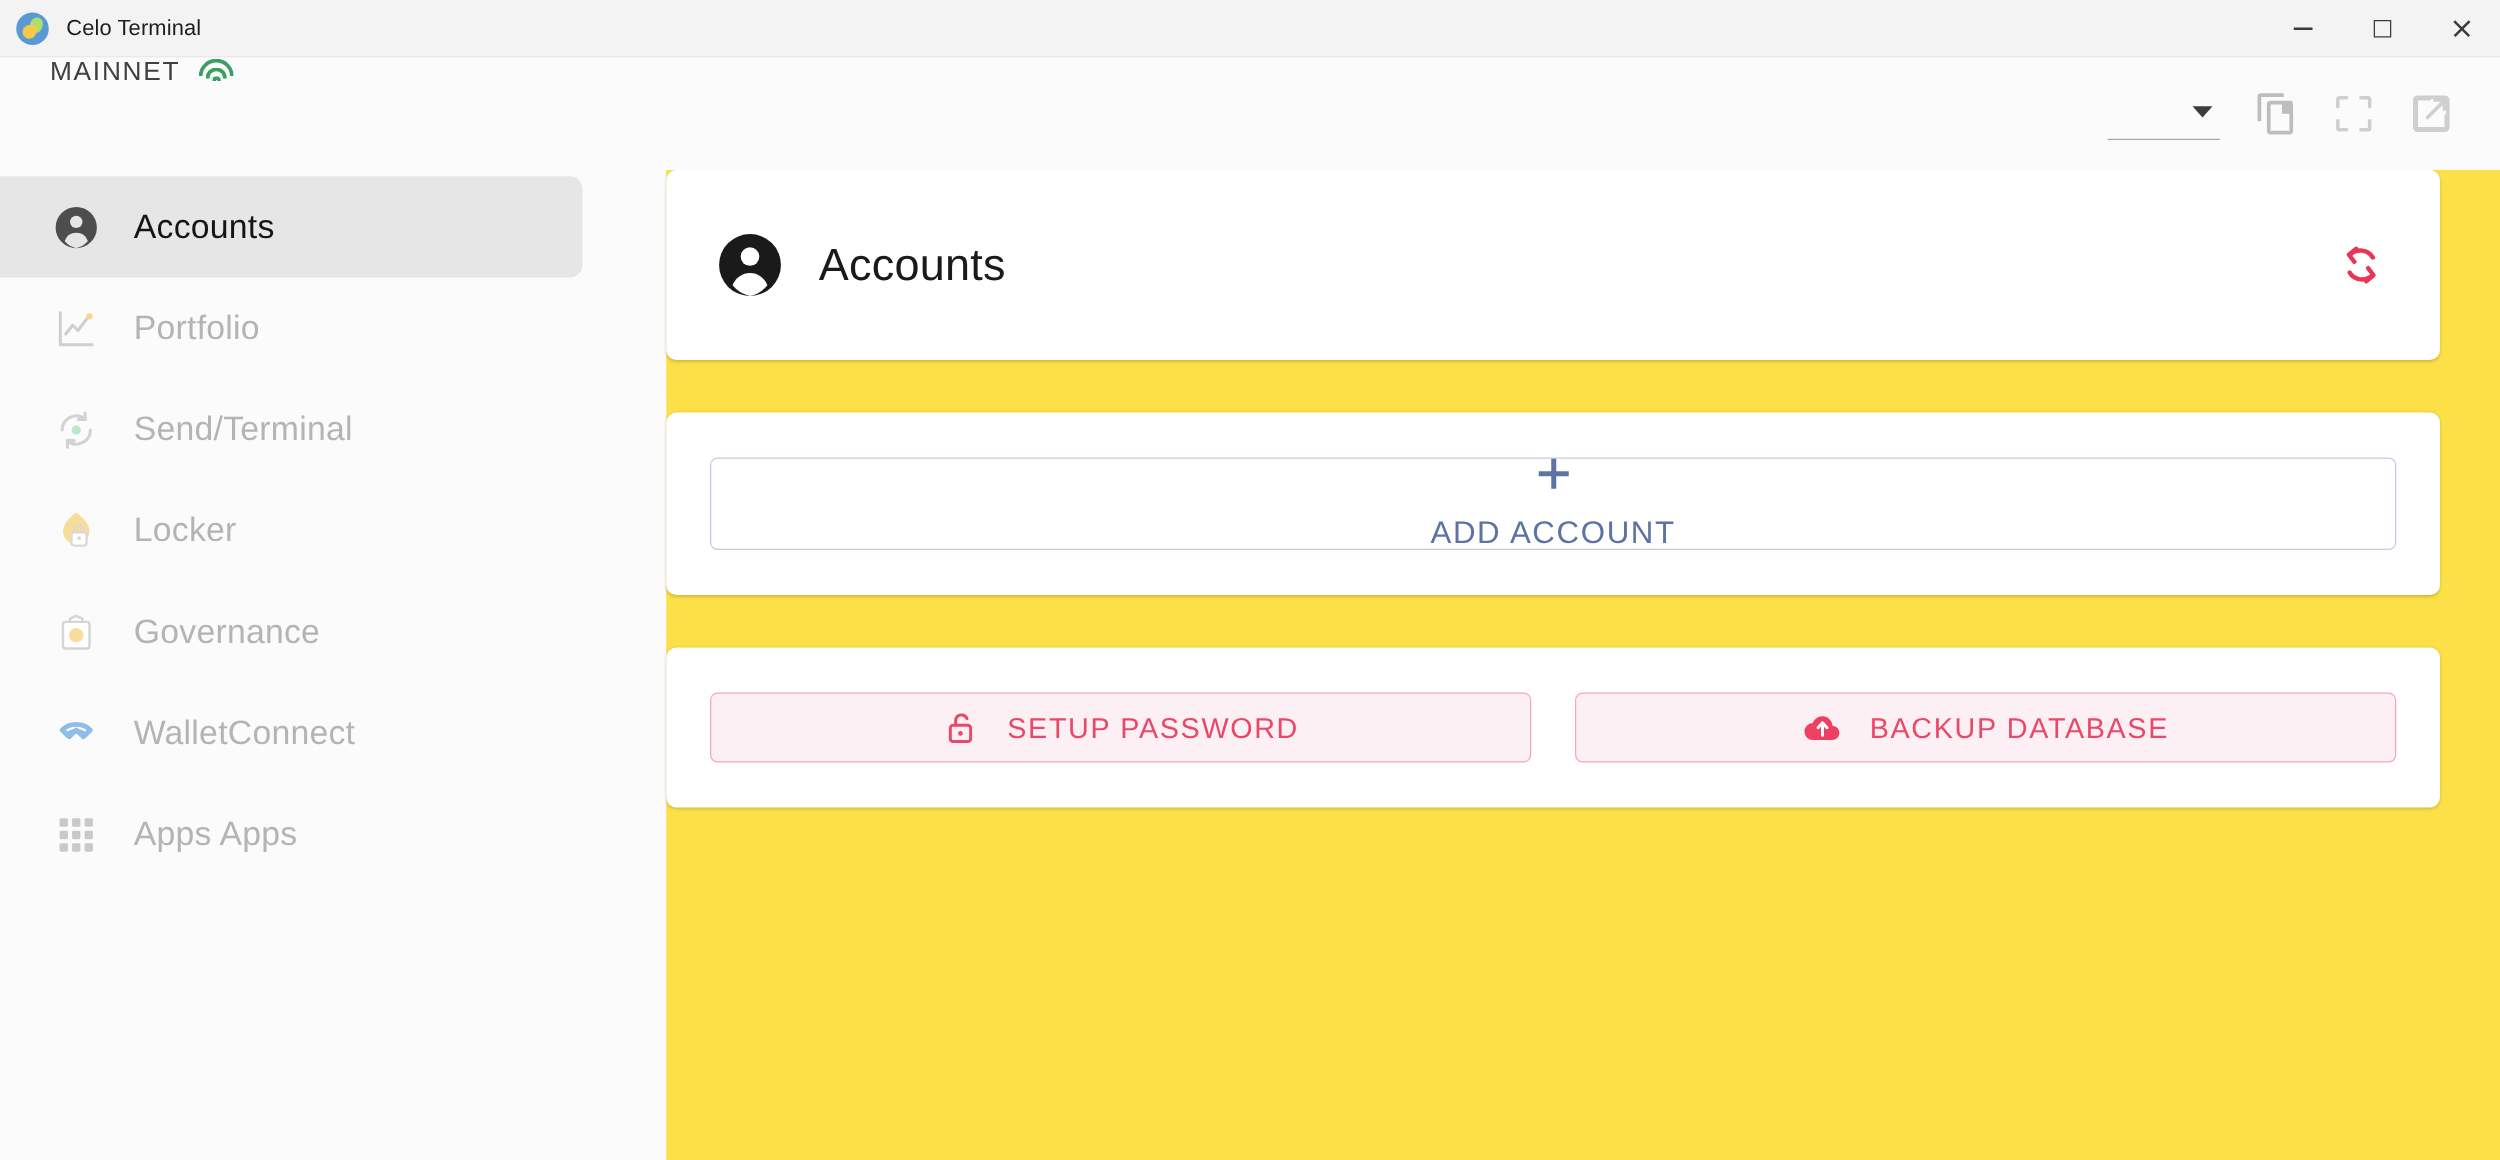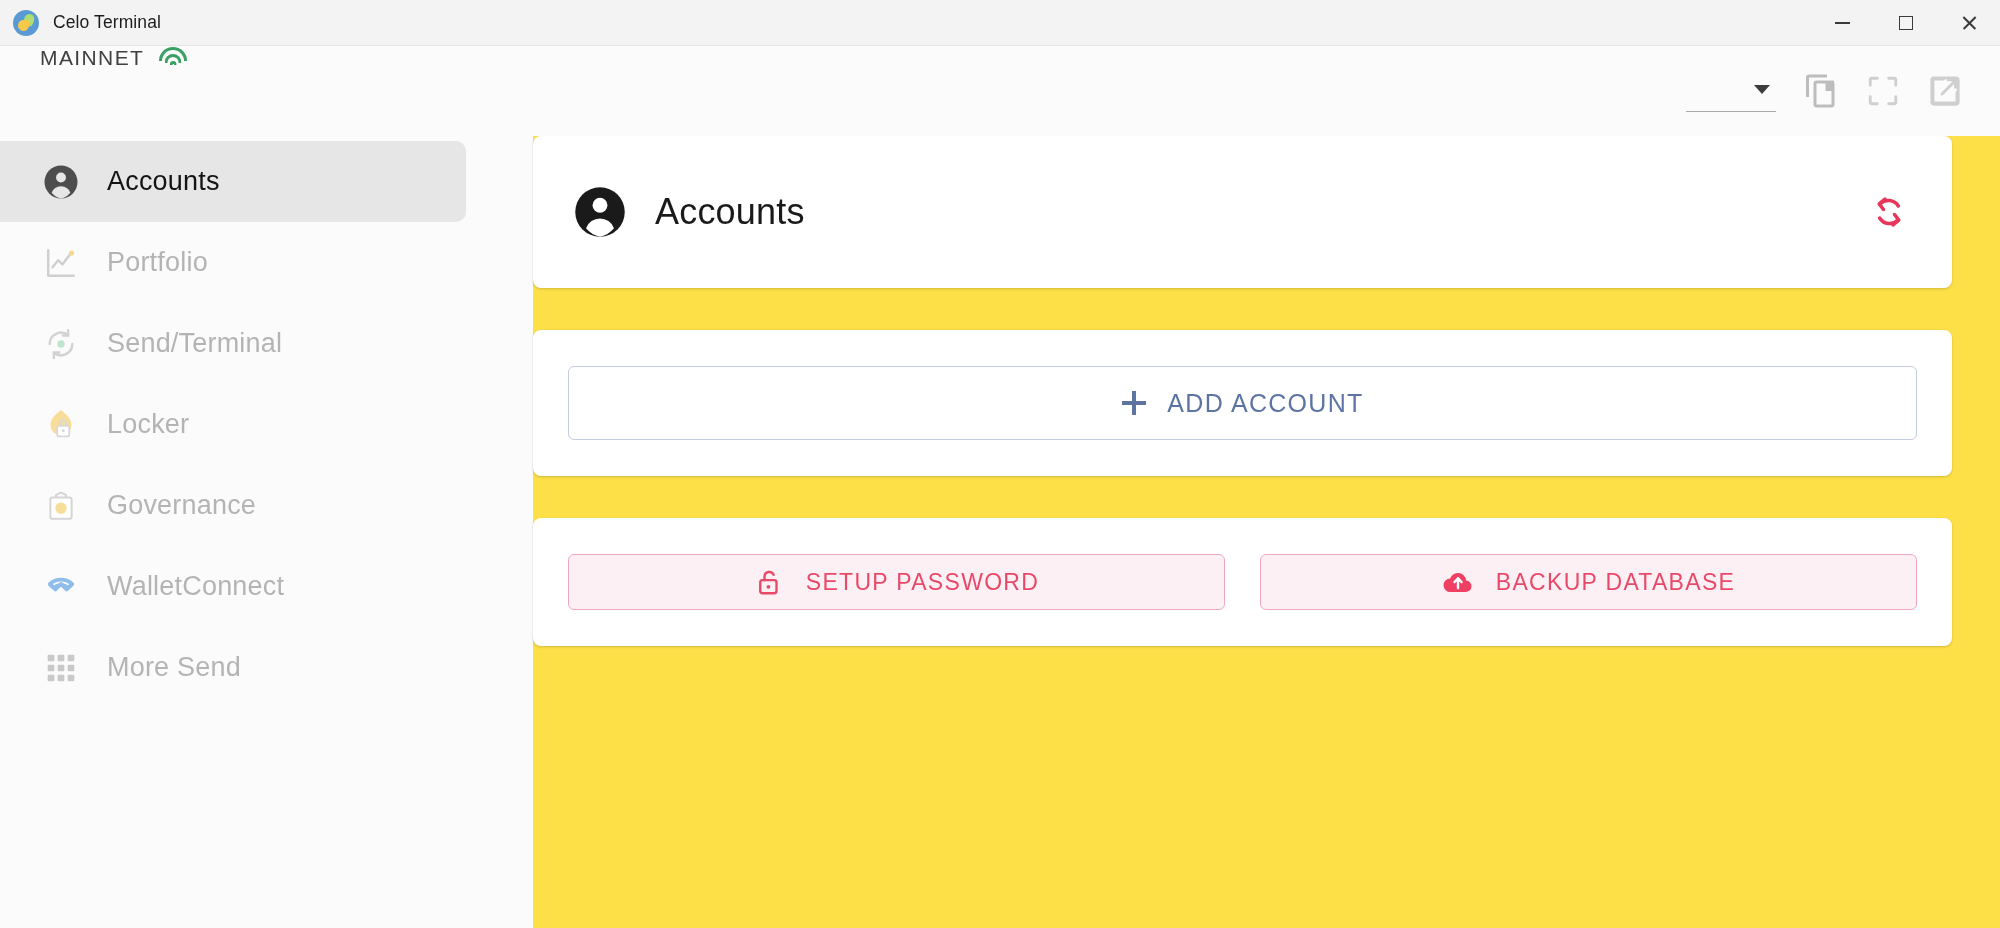--- a/index.html
+++ b/index.html
@@ -97,20 +97,21 @@
   .card-header .h-ico { width: 54px; height: 54px; flex: none; margin-right: 28px; }
   .card-title { font-size: 36px; color: #1a1a1a; letter-spacing: .2px; flex: 1; }
   .refresh-btn { width: 54px; height: 54px; display: flex; align-items: center; justify-content: center; }
 
   .card-pad { padding: 36px 35px; }
   .btn-outline-blue {
     width: 100%; height: 74px; border: 1.6px solid #c5cbe0; border-radius: 6px;
     background: #ffffff; display: flex; align-items: center; justify-content: center;
     gap: 20px; color: #5d74a3; font-size: 25px; letter-spacing: 1.3px;
     font-family: "Liberation Sans", sans-serif;
+    flex-direction: column;
   }
   .plus-ico { position: relative; width: 26px; height: 26px; flex: none; }
   .plus-ico:before, .plus-ico:after { content:""; position: absolute; background: #5d74a3; }
   .plus-ico:before { left: 11px; top: 1px; width: 4px; height: 24px; }
   .plus-ico:after  { left: 1px; top: 11px; width: 24px; height: 4px; }
 
   .btn-row { display: flex; gap: 35px; }
   .btn-outline-red {
     flex: 1; height: 56px; border: 1.5px solid #f0a8bd; border-radius: 6px;
     background: #fdf0f4; display: flex; align-items: center; justify-content: center;
@@ -265,21 +266,21 @@
             <rect x="9.5" y="2" width="5" height="5" rx=".8"></rect>
             <rect x="17" y="2" width="5" height="5" rx=".8"></rect>
           <rect x="2" y="9.5" width="5" height="5" rx=".8"></rect>
             <rect x="9.5" y="9.5" width="5" height="5" rx=".8"></rect>
             <rect x="17" y="9.5" width="5" height="5" rx=".8"></rect>
           <rect x="2" y="17" width="5" height="5" rx=".8"></rect>
             <rect x="9.5" y="17" width="5" height="5" rx=".8"></rect>
             <rect x="17" y="17" width="5" height="5" rx=".8"></rect>
         </svg>
       </span>
-      <span class="nav-label">More Send</span>
+      <span class="nav-label">Apps Apps</span>
     </div>
   </div>
 
   <div class="main">
 
     <div class="card">
       <div class="card-header">
         <span class="h-ico">
           <svg width="54" height="54" viewBox="0 0 24 24" fill="#1a1a1a">
               <circle cx="12" cy="12" r="11"></circle>

